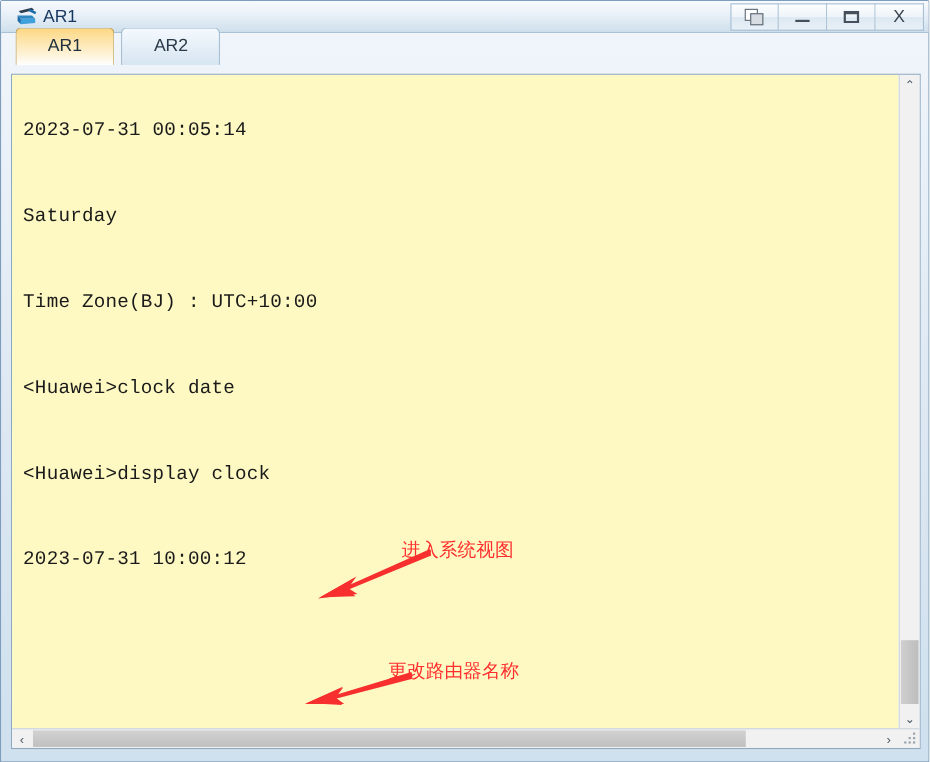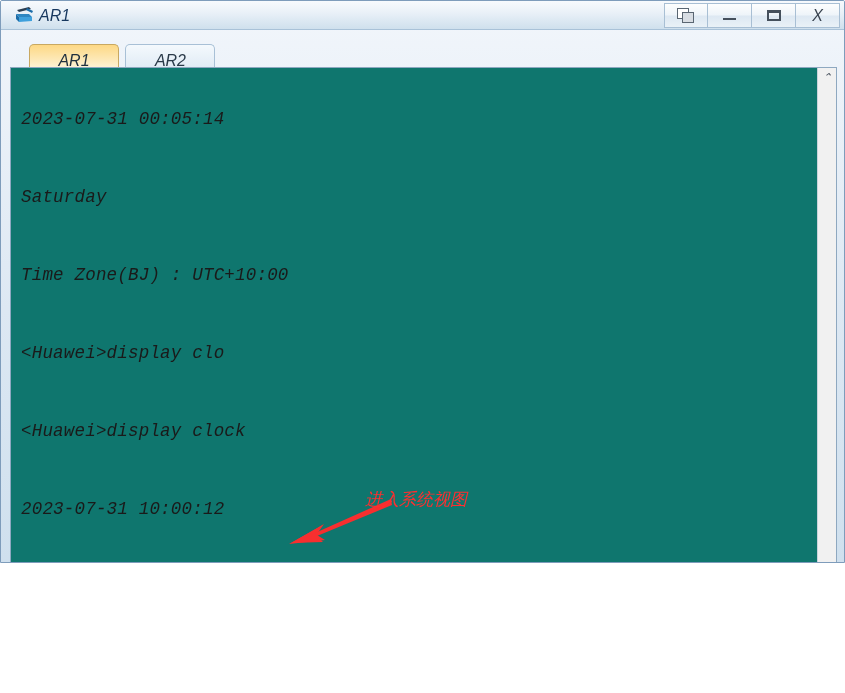--- a/index.html
+++ b/index.html
@@ -7,27 +7,26 @@
     padding: 0;
     background: #ffffff;
   }
   body {
     font-family: "Liberation Sans", sans-serif;
   }
 
   .window {
     position: relative;
     width: 845px;
-    height: 563px;
+    height: 693px;
     box-sizing: border-box;
     background: linear-gradient(to bottom, #f2f6fb 0%, #dde8f3 55%, #cfe0ee 100%);
     border: 1px solid #7e9cbb;
     border-radius: 2px 2px 0 0;
     overflow: hidden;
-    font-style: italic;
   }
 
   
   .titlebar {
     position: absolute;
     left: 0; top: 0;
     width: 845px;
     height: 29px;
     background: linear-gradient(to bottom, #f7fafd 0%, #eaf1f8 40%, #cfe0ed 100%);
     border-bottom: 1px solid #a9c2d8;
@@ -97,25 +96,25 @@
     position: absolute; left: 5px; top: 4px;
     width: 12px; height: 11px;
     border: 1px solid #5a6672;
     background: #d8dde3;
     box-sizing: border-box;
   }
 
   
   .tabstrip {
     position: absolute;
-    left: 0; top: 37px;
+    left: 0; top: 18px;
     width: 845px;
     height: 40px;
     box-sizing: border-box;
-    padding-left: 28px;
+    padding-left: 13px;
     padding-top: 6px;
   }
   .tab {
     display: inline-block;
     height: 34px;
     min-width: 90px;
     box-sizing: border-box;
     padding: 0 16px;
     margin-right: 2px;
     text-align: center;
@@ -147,21 +146,21 @@
     box-sizing: border-box;
     border: 1px solid #8ea8c0;
     background: #ffffff;
     overflow: hidden;
   }
   .console-inner {
     position: absolute;
     left: 0; top: 0;
     right: 19px;
     bottom: 18px;
-    background: #0f766e;
+    background: #fef9c3;
     overflow: hidden;
   }
   .term {
     position: absolute;
     left: 10px;
     top: -14px;
     font-family: "Liberation Mono", "DejaVu Sans Mono", monospace;
     font-size: 17.5px;
     line-height: 26px;
     color: #1a1a1a;
@@ -303,21 +302,21 @@
       <span>AR2</span>
     </div>
   </div>
 
   <div class="console-frame">
     <div class="console-inner">
       <div class="term">
         <div>2023-07-31 00:05:14</div>
         <div>Saturday</div>
         <div>Time Zone(BJ) : UTC+10:00</div>
-        <div>&lt;Huawei&gt;display clo</div>
+        <div>&lt;Huawei&gt;clock date</div>
         <div>&lt;Huawei&gt;display clock</div>
         <div>2023-07-31 10:00:12</div>
         
         
         
         
         
         
         
         
@@ -355,14 +354,15 @@
   <svg class="anno-arrow" style="left:278px; top:497px;" width="115" height="55" viewBox="0 0 115 55">
     <path d="M112 2 L38 36 L45 26 L12 45 L44 44 L38 38 L113 7 Z" fill="#f72f2f"></path>
     <path d="M10 46 L46 42 L38 37 L113 4 L112 1 L36 35 L44 27 Z" fill="#f72f2f"></path>
   </svg>
   <div class="anno" style="left:364px; top:487px;">进入系统视图</div>
 
   <svg class="anno-arrow" style="left:270px; top:608px;" width="105" height="40" viewBox="0 0 105 40">
     <path d="M103 3 L35 24 L41 16 L8 30 L40 32 L35 26 L104 8 Z" fill="#f72f2f"></path>
     <path d="M6 31 L42 31 L34 25 L104 6 L103 2 L33 23 L41 15 Z" fill="#f72f2f"></path>
   </svg>
+  <div class="anno" style="left:352px; top:597px;">更改路由器名称</div>
 
 </div>
 
 </body></html>

